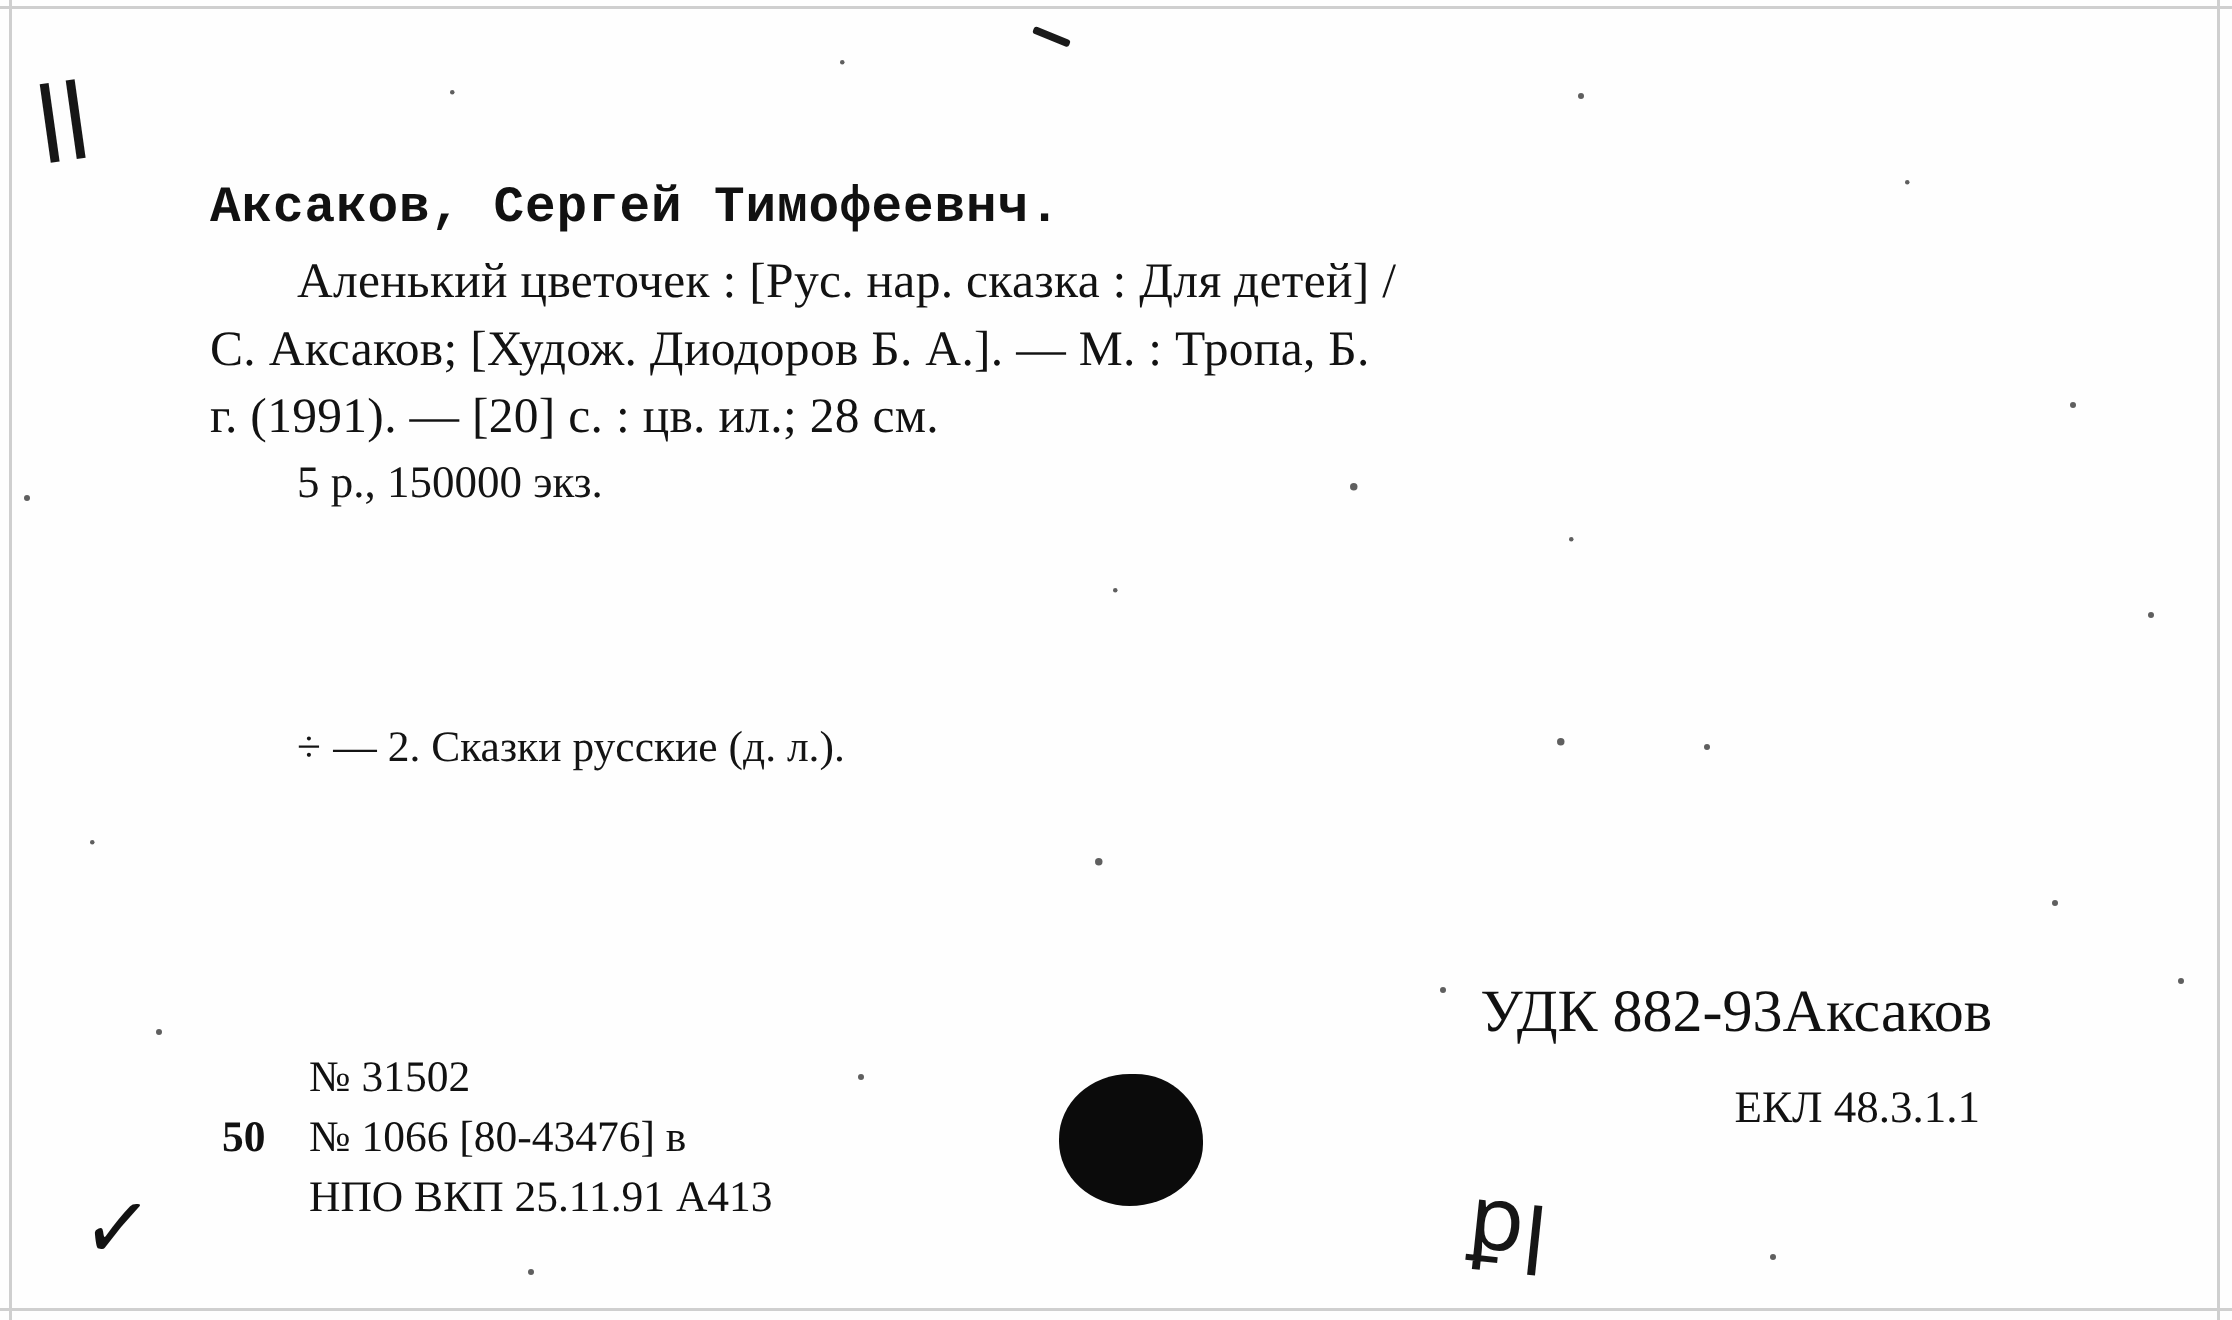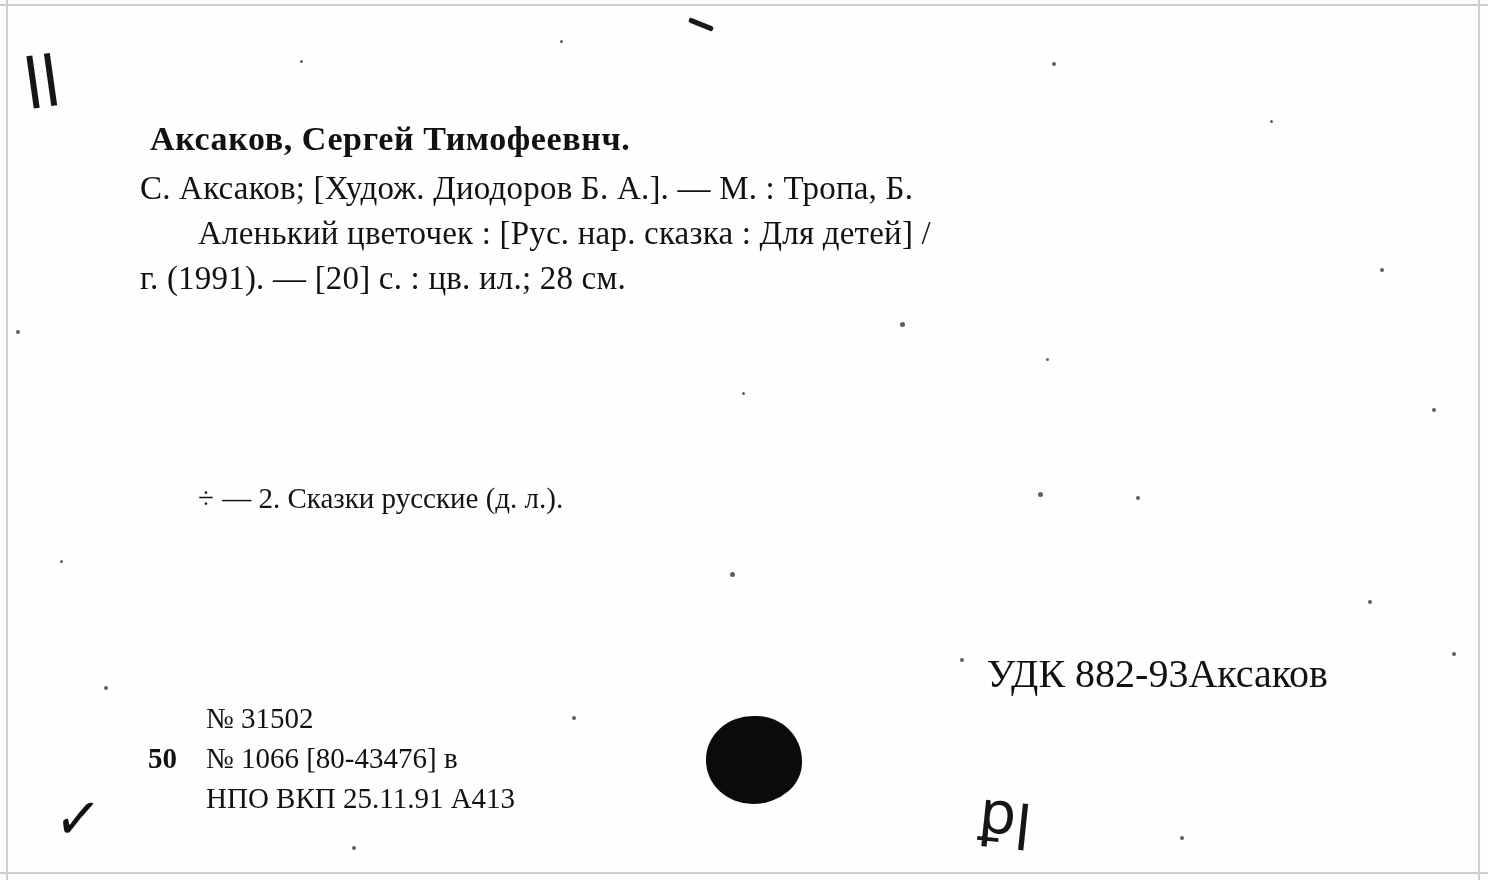--- a/index.html
+++ b/index.html
@@ -28,27 +28,28 @@
     position: absolute;
     background: #cfcfcf;
   }
   .b-top    { left: 0; top: 4px;    width: 1488px; height: 2px; }
   .b-bottom { left: 0; bottom: 6px; width: 1488px; height: 2px; }
   .b-left   { left: 6px; top: 0;    width: 2px; height: 880px; }
   .b-right  { right: 8px; top: 0;   width: 2px; height: 880px; }
 
   .heading {
     position: absolute;
-    left: 150px;
+    left: 140px;
     top: 120px;
     font-weight: bold;
     font-size: 34px;
     letter-spacing: .6px;
     color: #111;
     white-space: nowrap;
+    font-family: Liberation Mono, monospace;
   }
   .body-block {
     position: absolute;
     left: 140px;
     top: 166px;
     width: 1190px;
     font-size: 33px;
     line-height: 45px;
     color: #121212;
   }
@@ -171,33 +172,35 @@
   <div class="border-line b-left"></div>
   <div class="border-line b-right"></div>
 
   <div class="tick-top"></div>
 
   <div class="scribble scribble-tl">ꞁꞁ</div>
 
   <div class="heading">Аксаков, Сергей Тимофеевнч.</div>
 
   <div class="body-block">
+    <div class="ln indent">Аленький цветочек : [Рус. нар. сказка : Для детей] /</div>
     <div class="ln">С. Аксаков; [Худож. Диодоров Б. А.]. — М. : Тропа, Б.</div>
-    <div class="ln indent">Аленький цветочек : [Рус. нар. сказка : Для детей] /</div>
     <div class="ln">г. (1991). — [20] с. : цв. ил.; 28 см.</div>
   </div>
 
+  <div class="price">5 р., 150000 экз.</div>
 
   <div class="tracing">
     <span class="dash-lead">÷</span>
     <span>— 2. Сказки русские (д. л.).</span>
   </div>
 
   <div class="udc">УДК 882-93Аксаков</div>
 
+  <div class="ekl">ЕКЛ 48.3.1.1</div>
 
   <div class="acc-block">
     <div class="row">
       <span class="lead blank"></span>
       <span>№ 31502</span>
     </div>
     <div class="row">
       <span class="lead">50</span>
       <span>№ 1066 [80-43476] в</span>
     </div>

